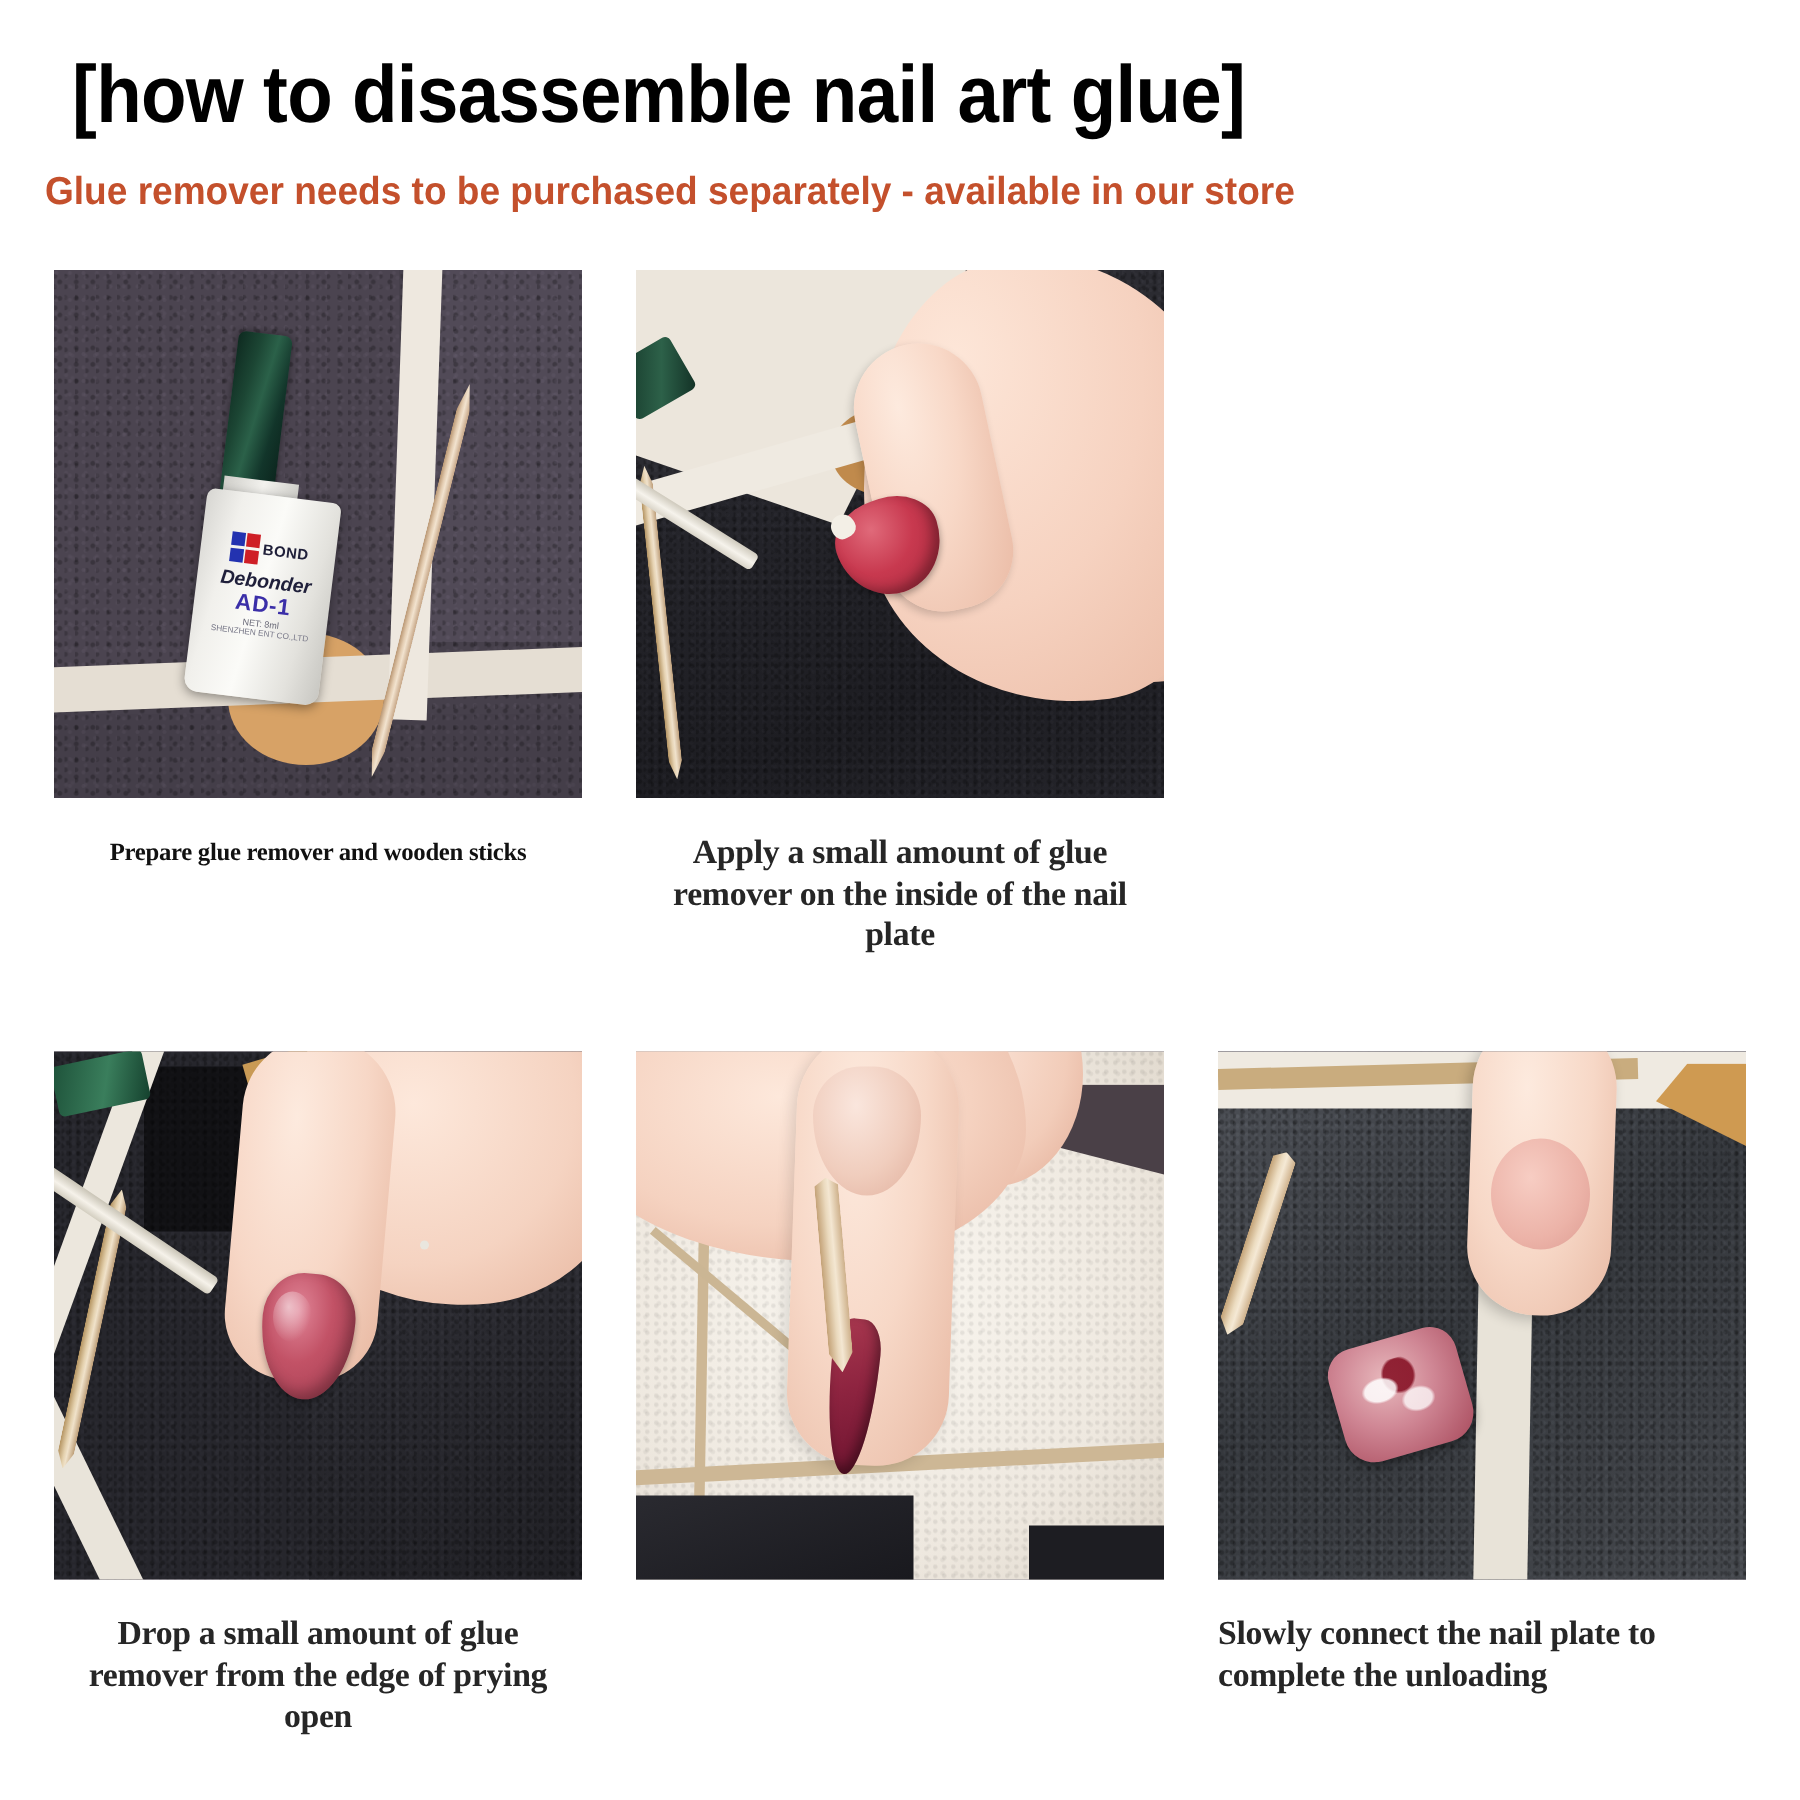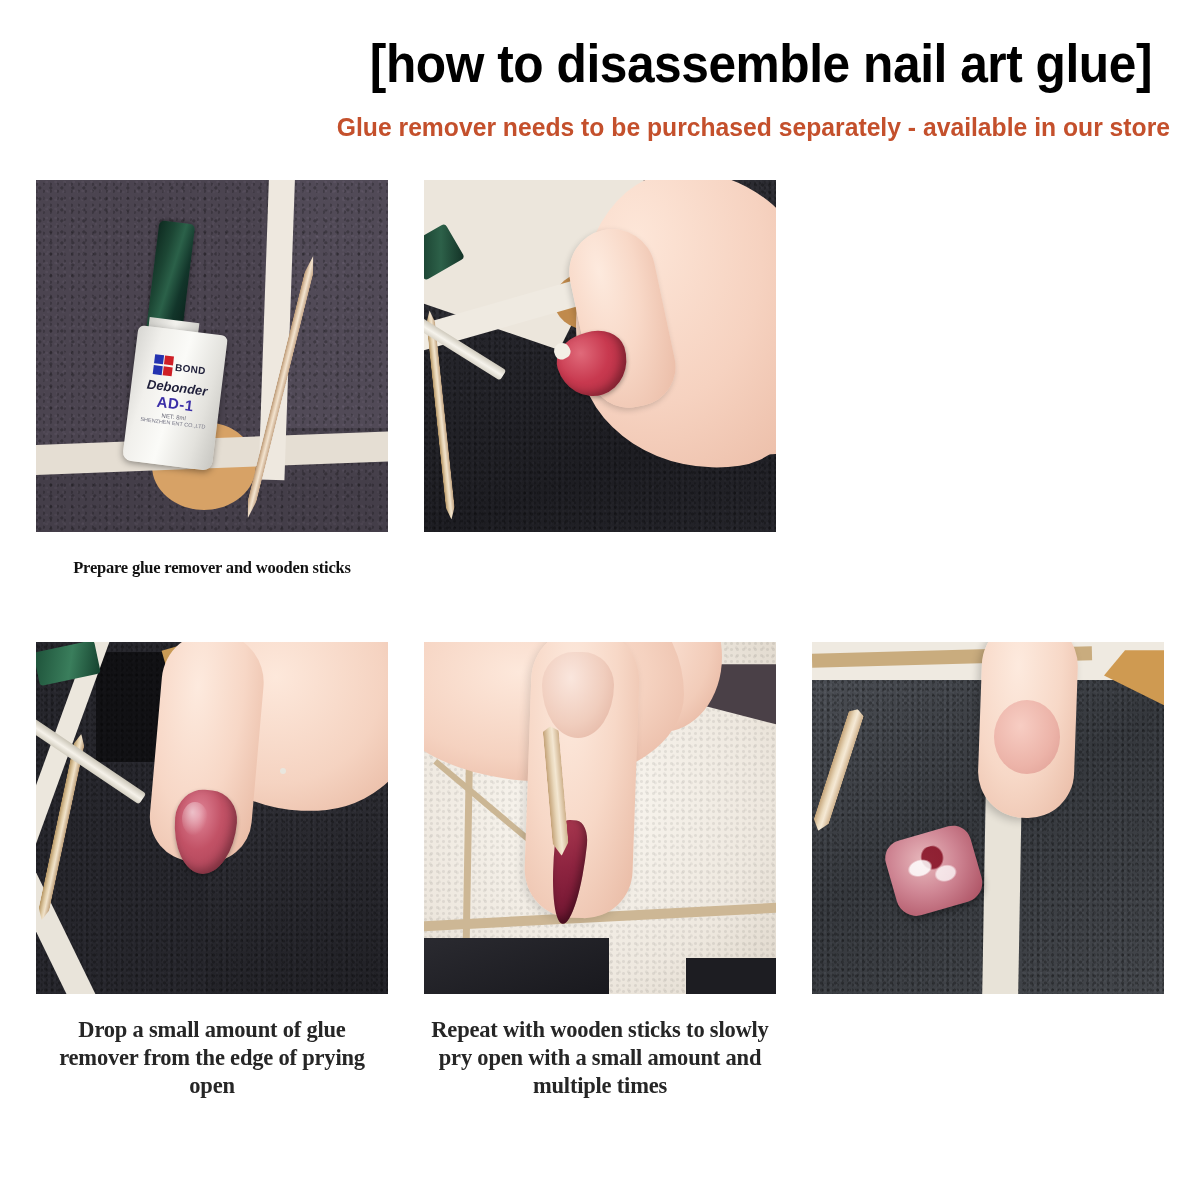--- a/index.html
+++ b/index.html
@@ -9,21 +9,21 @@
   }
   body {
     width: 1200px;
     height: 1200px;
     overflow: hidden;
     font-family: "Liberation Sans", sans-serif;
     -webkit-font-smoothing: antialiased;
   }
 
   
-  .header { text-align: right; }
+  .header { text-align: left; }
 
   .main-title {
     font-family: "Liberation Sans Narrow", "Liberation Sans", sans-serif;
     font-weight: bold;
     font-size: 54px;
     color: #000000;
     letter-spacing: -0.5px;
     line-height: 1;
     margin: 0;
     padding-top: 36px;
@@ -453,20 +453,21 @@
       <div class="layer p2-white-band"></div>
       <div class="layer p2-cap"></div>
       <div class="layer p2-stick"></div>
       <div class="layer p2-hand2"></div>
       <div class="layer p2-hand"></div>
       <div class="layer p2-finger"></div>
       <div class="layer p2-nail"></div>
       <div class="layer p2-brush"></div>
       <div class="layer p2-brushtip"></div>
     </div>
+    <div class="caption c-center">Apply a small amount of glue remover on the inside of the nail plate</div>
   </div>
 
 </div>
 
 <div class="row-gap"></div>
 
 <div class="grid">
 
   <div class="cell">
     <div class="photo">
@@ -500,33 +501,33 @@
       <div class="layer p5-stripeH"></div>
       <div class="layer p5-dark-a"></div>
       <div class="layer p5-dark-b"></div>
       <div class="layer p5-hand2"></div>
       <div class="layer p5-hand"></div>
       <div class="layer p5-finger"></div>
       <div class="layer p5-thumbnail"></div>
       <div class="layer p5-nail"></div>
       <div class="layer p5-stick"></div>
     </div>
-    <div class="caption c-center">Repeat with wooden sticks to slowly pry open with a small amount and multiple times</div>
   </div>
 
   <div class="cell">
     <div class="photo">
       <div class="layer p6-bg"></div>
       <div class="layer p6-leather"></div>
       <div class="tex-grain strong"></div>
       <div class="layer p6-topband"></div>
       <div class="layer p6-tanband"></div>
       <div class="layer p6-tan-corner"></div>
       <div class="layer p6-stripeV"></div>
       <div class="layer p6-finger"></div>
       <div class="layer p6-fingertip"></div>
       <div class="layer p6-tip">
         <div class="p6-tip-glue"></div>
       </div>
       <div class="layer p6-stick"></div>
     </div>
+    <div class="caption c-left">Slowly connect the nail plate to complete the unloading</div>
   </div>
 </div>
 
 </body></html>

